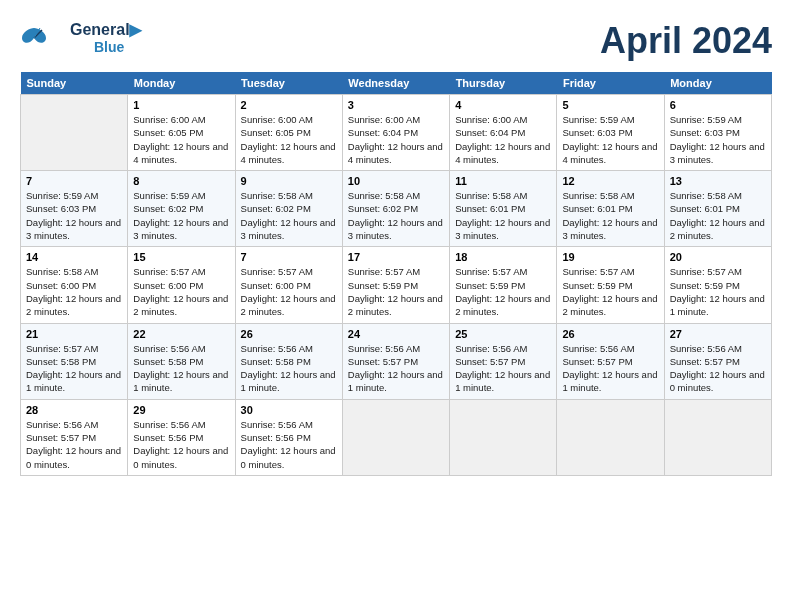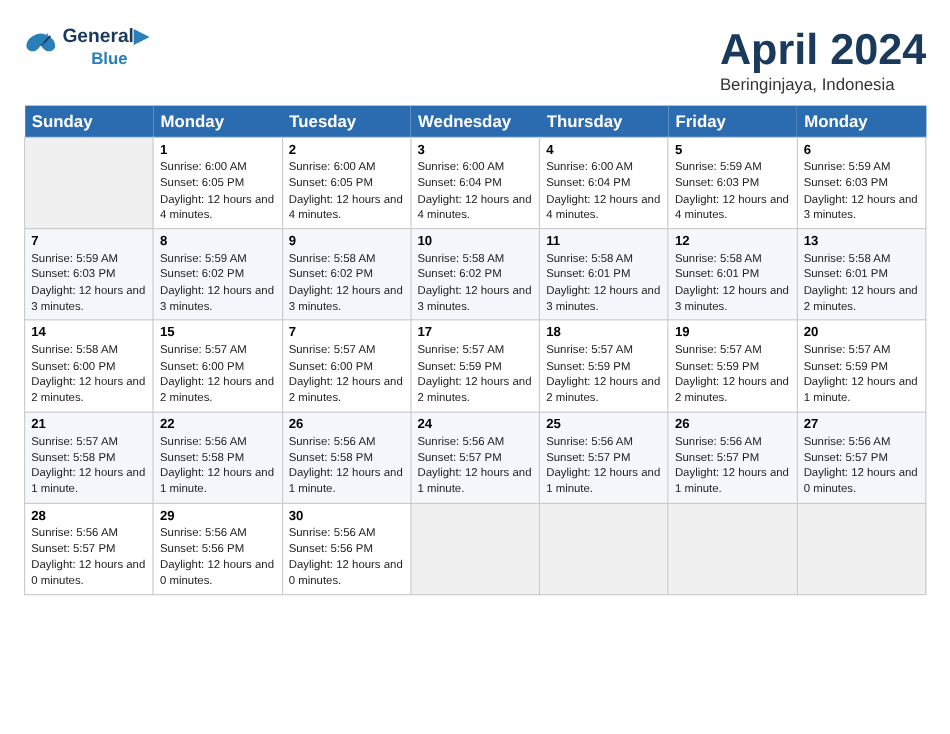--- a/index.html
+++ b/index.html
@@ -12,21 +12,21 @@
     }
     .header {
       display: flex;
       justify-content: space-between;
       align-items: flex-start;
       margin-bottom: 10px;
     }
     .logo {
       display: flex;
       align-items: center;
-      gap: 4px;
+      gap: 22px;
     }
     .logo-bird {
       width: 28px;
       height: 24px;
     }
     .title-area {
       text-align: left;
     }
     .month-title {
       font-size: 36px;
@@ -40,21 +40,21 @@
     table {
       width: 100%;
       border-collapse: collapse;
       font-size: 10px;
     }
     thead tr th {
       background-color: #2b6cb0;
       color: white;
       text-align: left;
       padding: 5px 6px;
-      font-size: 14px;
+      font-size: 11px;
       font-weight: bold;
     }
     tbody tr td {
       border: 1px solid #ccc;
       vertical-align: top;
       padding: 4px 5px;
       width: 107px;
       min-height: 70px;
     }
     tbody tr td.empty {
@@ -90,21 +90,20 @@
       <path d="M14 12 L22 4" stroke="#1a3a5c" stroke-width="1.5" fill="none"></path>
       <path d="M14 12 L20 2" stroke="#2980b9" stroke-width="1" fill="none"></path>
     </svg>
     <div>
       <div style="font-size:16px;font-weight:bold;color:#1a3a5c;">General<span style="color:#2980b9;">▶</span></div>
       <div style="font-size:14px;font-weight:bold;color:#2980b9;padding-left:24px;">Blue</div>
     </div>
   </div>
   <div class="title-area">
     <div class="month-title">April 2024</div>
-    <div class="location">Beringinjaya, Indonesia</div>
   </div>
 </div>
 
 <table>
   <thead>
     <tr id="col-headers">
         <th>Sunday</th>
         <th>Monday</th>
         <th>Tuesday</th>
         <th>Wednesday</th>

